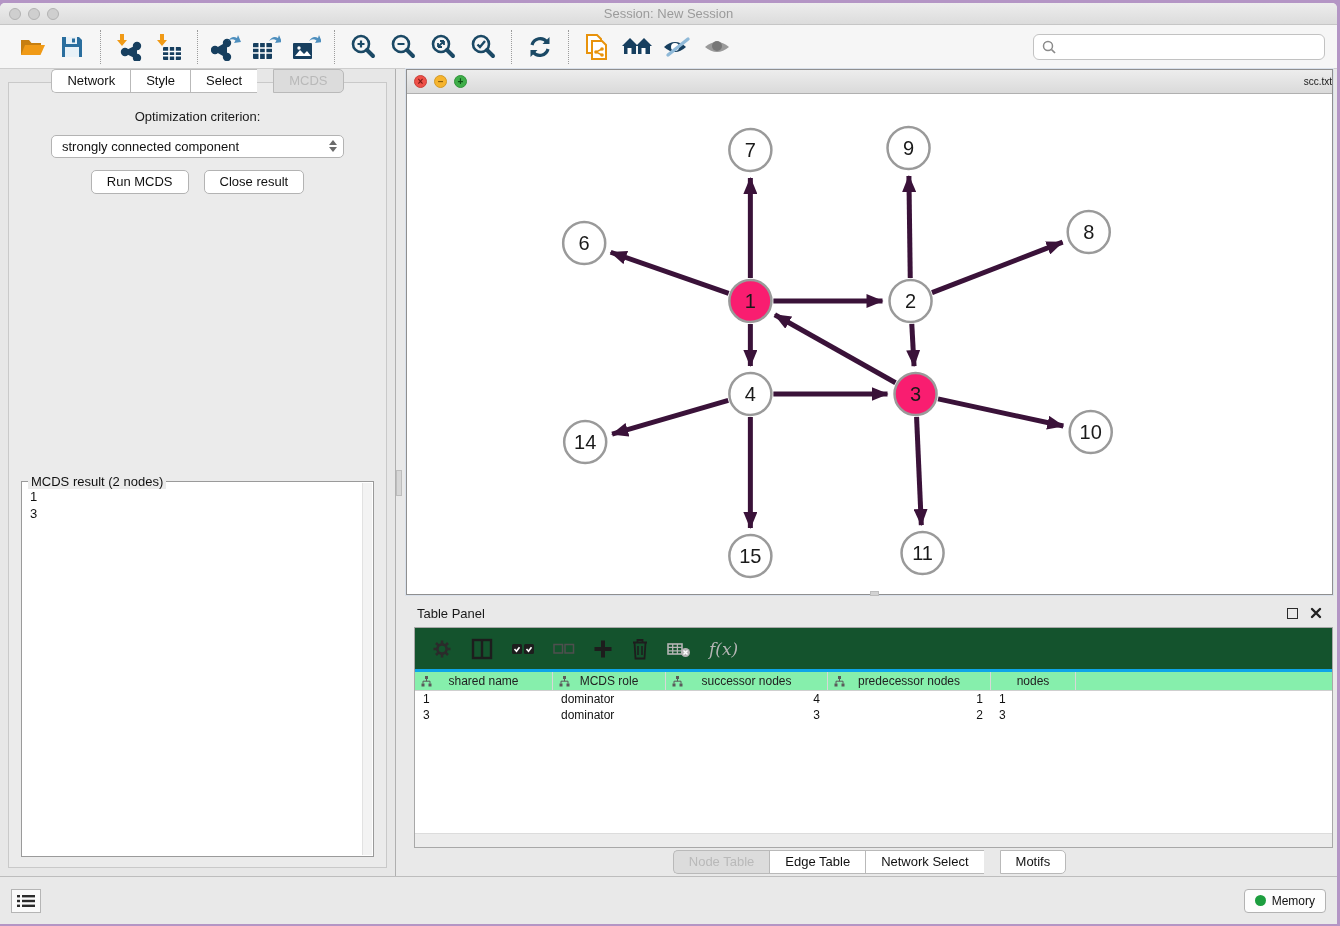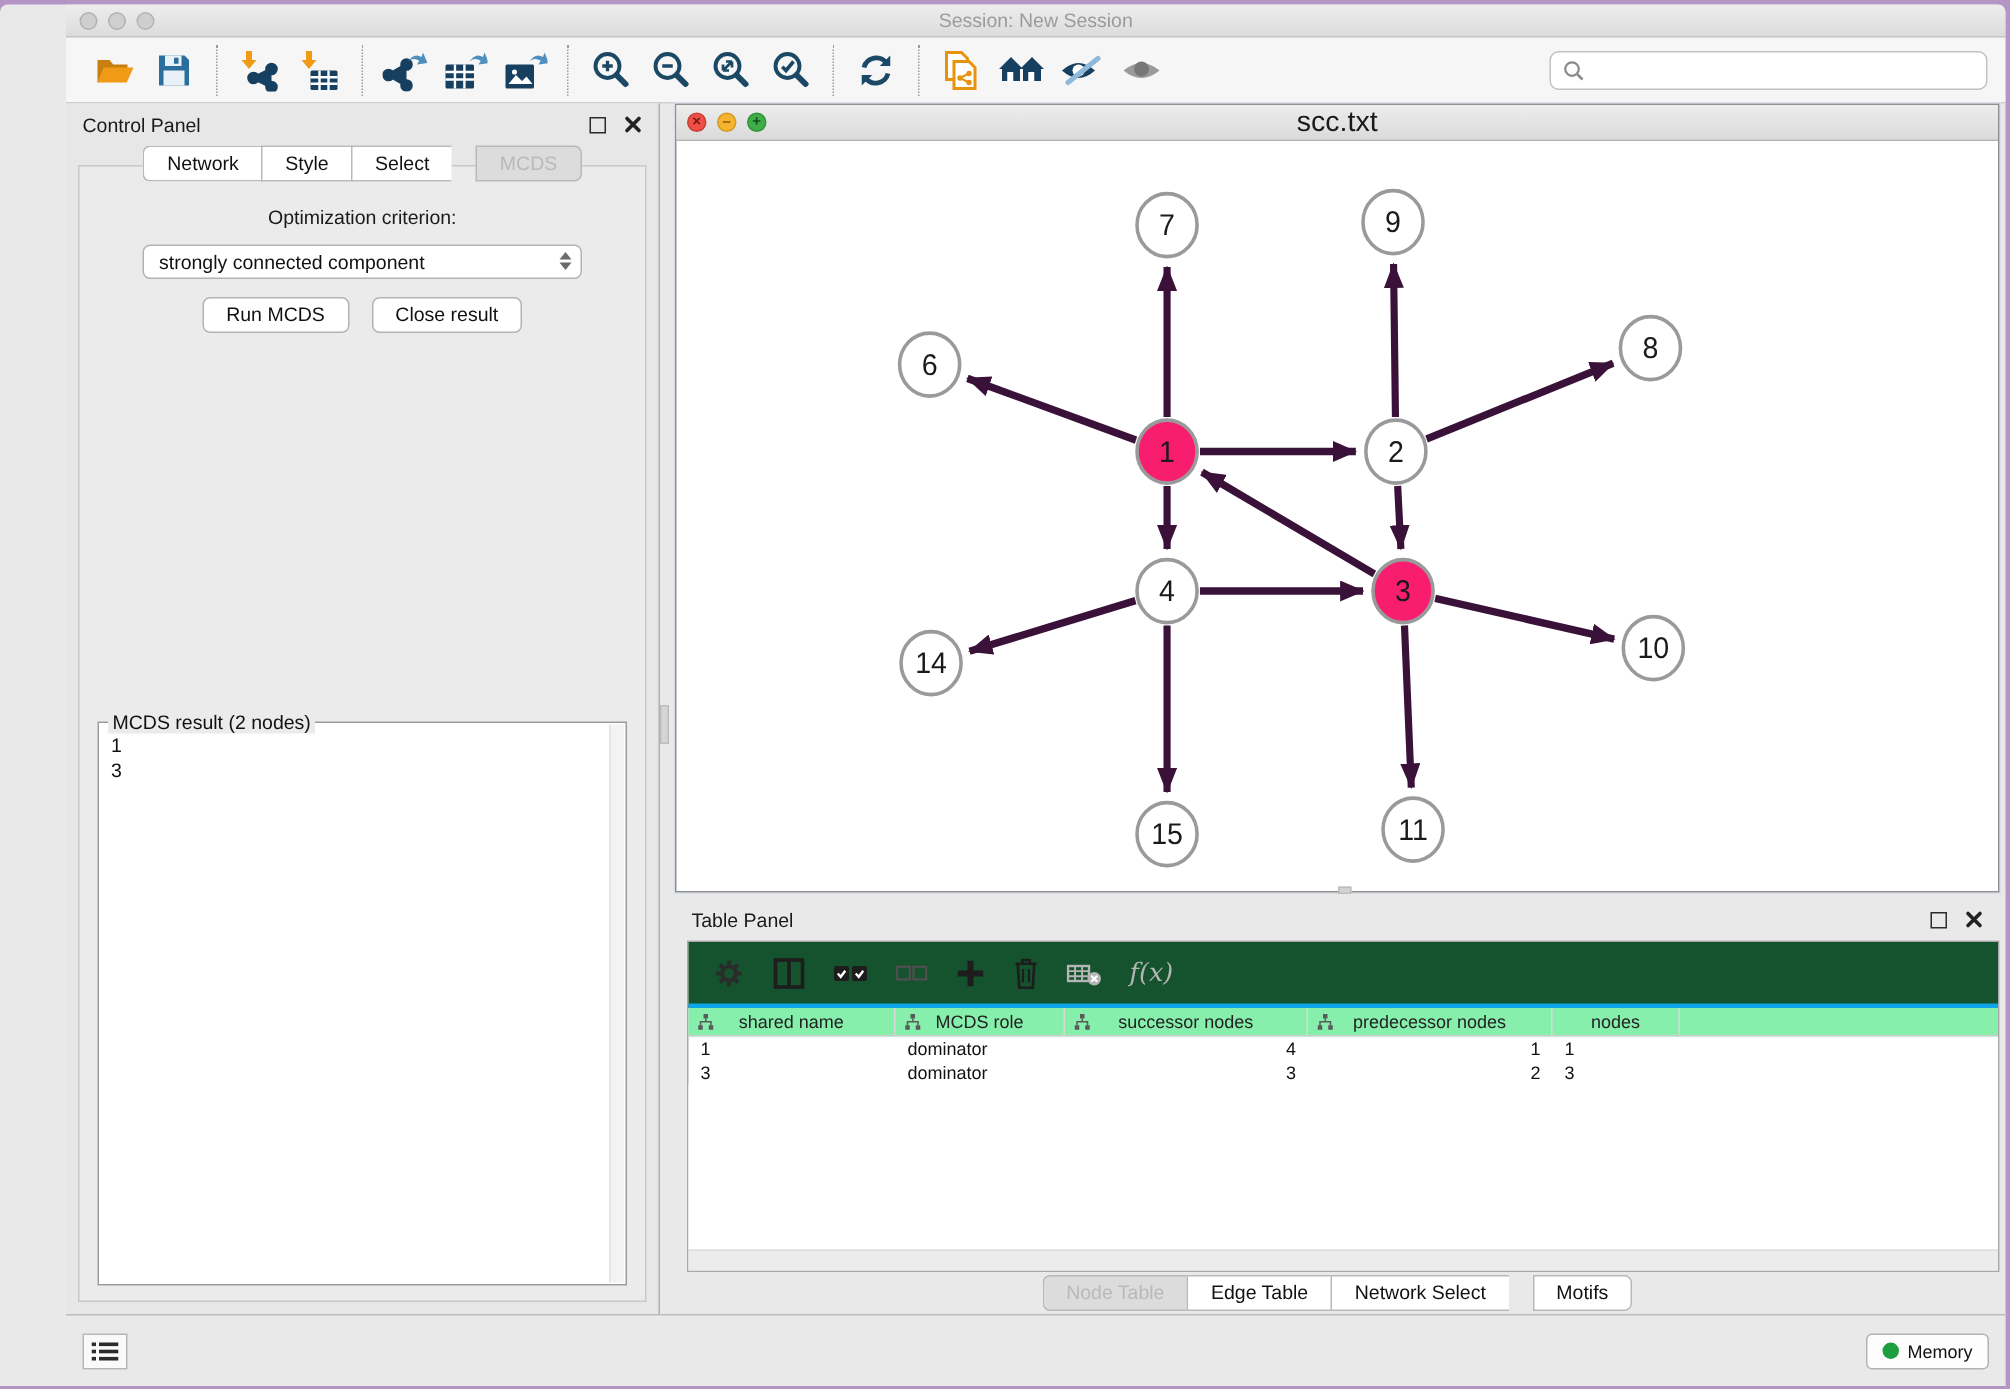--- a/index.html
+++ b/index.html
@@ -1,19 +1,19 @@
 <!DOCTYPE html>
 <html><head>
 <meta charset="utf-8">
 <style>
   * { box-sizing: border-box; margin: 0; padding: 0; }
   html,body { width:1340px; height:926px; overflow:hidden; }
   body { font-family:"Liberation Sans", sans-serif; background:#b495c5; position:relative; }
   .window { position:absolute; left:0; top:3px; right:3px; bottom:2px; background:#e9e9e9;
-            border-radius:5px 5px 0 0; display:flex; flex-direction:column; overflow:hidden;padding-left:44px; }
+            border-radius:5px 5px 0 0; display:flex; flex-direction:column; overflow:hidden; }
 
   
   .titlebar { height:22px; background:linear-gradient(#ededed,#dcdcdc); border-bottom:1px solid #c6c6c6; position:relative; flex:0 0 auto;}
   .lights { position:absolute; left:9px; top:5px; display:flex; gap:7px; }
   .light { width:12px; height:12px; border-radius:50%; background:#cfcfcf; border:1px solid #b2b2b2; }
   .wtitle { text-align:center; line-height:21px; font-size:13px; color:#9b9b9b; }
 
   
   .toolbar { height:44px; background:#f6f6f6; border-bottom:1px solid #cdcdcd; display:flex; align-items:center; padding:0 12px; flex:0 0 auto;}
   .ticon { width:40px; height:36px; display:flex; align-items:center; justify-content:center; cursor:default; }
@@ -52,21 +52,21 @@
 
   
   .rcol { flex:1; display:flex; flex-direction:column; padding:0 4px 0 10px; min-width:0; }
   .netwin { height:526px; flex:0 0 auto; border:1px solid #8f8f8f; background:#fff; display:flex; flex-direction:column; box-shadow:0 0 0 1px #d9e0ea; position:relative;}
   .nethead { height:24px; flex:0 0 auto; background:linear-gradient(#ededed,#dadada); border-bottom:1px solid #b0b0b0; position:relative; }
   .nlights { position:absolute; left:7px; top:5px; display:flex; gap:7px; }
   .nlight { width:13px; height:13px; border-radius:50%; font-size:10px; font-weight:bold; display:flex; align-items:center; justify-content:center; line-height:1;}
   .nlight.red { background:#ee5048; border:1px solid #c94039; color:#7d1a15;}
   .nlight.yel { background:#f6b42e; border:1px solid #d39a24; color:#8a5d0b;}
   .nlight.grn { background:#3fae49; border:1px solid #2f9439; color:#0e5216;}
-  .ntitle { text-align:center; line-height:23px; font-size:19px; color:#1a1a1a; }
+  .ntitle { text-align:right; line-height:23px; font-size:10px; color:#1a1a1a; }
   .netcanvas { flex:1; position:relative; min-height:0;}
   .netcanvas svg { position:absolute; inset:0; width:100%; height:100%; }
   .nhandle { position:absolute; bottom:-2px; left:50%; width:9px; height:5px; background:#d2d2d2; border:1px solid #bdbdbd; }
   .hsplit { height:4px; flex:0 0 auto; }
 
   
   .tpanel { flex:1; display:flex; flex-direction:column; min-height:0; }
   .tbox { flex:1; margin-left:8px; border:1px solid #a8a8a8; background:#fff; display:flex; flex-direction:column; min-height:0;}
   .ttoolbar { height:44px; flex:0 0 auto; background:#14532d; border-bottom:3px solid #0ea5e9; display:flex; align-items:center; gap:18px; padding:0 16px;}
   .tticon { height:26px; display:flex; align-items:center; justify-content:center; cursor:default;}
@@ -246,28 +246,20 @@
           <circle cx="6" cy="6" r="4.5" fill="none" stroke="#8a8a8a" stroke-width="1.5"></circle>
           <path d="M9.5 9.5 L13 13" stroke="#8a8a8a" stroke-width="1.7"></path>
         </svg>
       <input type="text" placeholder="" style="">
     </div>
   </div>
 
   <div class="main">
 
     <div class="cpanel">
-      <div class="phead">
-        <span>Control Panel</span>
-        <span class="sp"></span>
-        <span class="floatbtn"></span>
-        <svg width="12" height="12" viewBox="0 0 12 12">
-            <path d="M2 2 L10 10 M10 2 L2 10" stroke="#222" stroke-width="2.4" stroke-linecap="round"></path>
-          </svg>
-      </div>
       <div class="ctabs">
           <div class="ctab">Network</div>
           <div class="ctab">Style</div>
           <div class="ctab">Select</div>
           <div class="ctab disabled">MCDS</div>
         </div>
       <div class="cbody">
         <div class="optlabel">Optimization criterion:</div>
         <div class="selectbox">
           <span>strongly connected component</span>

